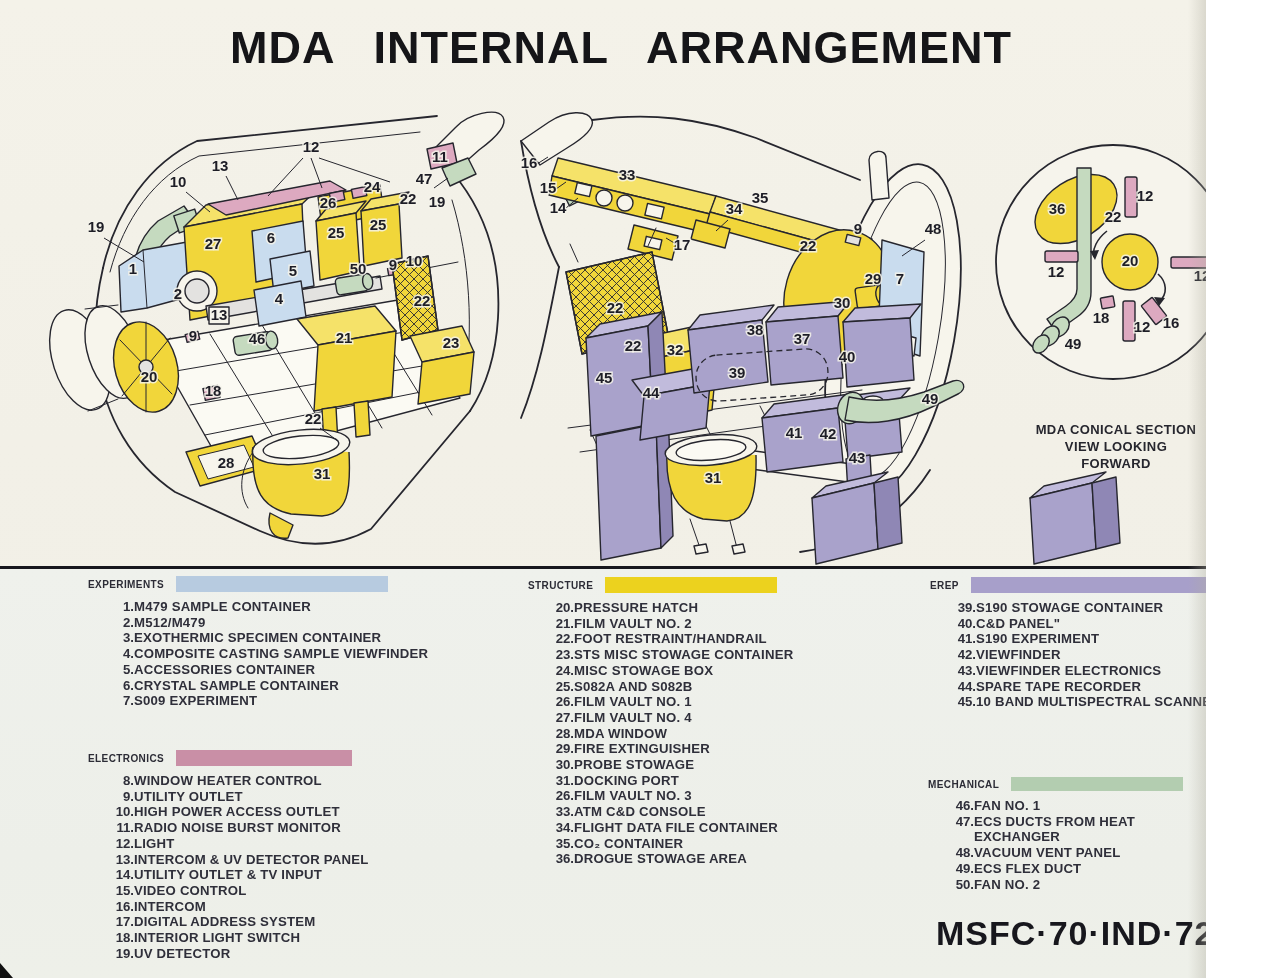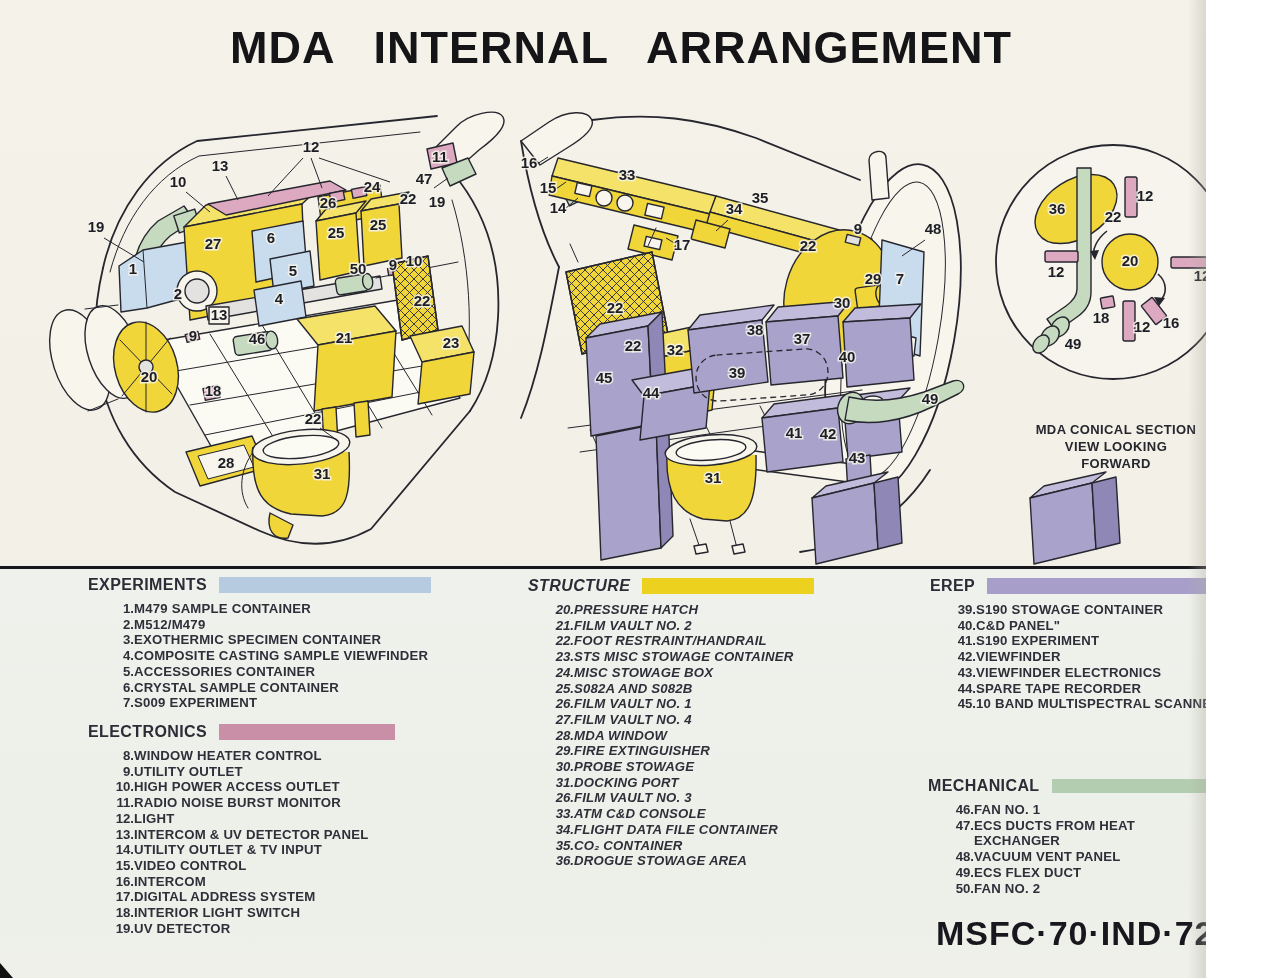--- a/index.html
+++ b/index.html
@@ -16,21 +16,21 @@
   .divider{position:absolute;left:0;right:0;top:566px;height:2.5px;background:#17171d;}
   .art{position:absolute;left:0;top:0;width:1280px;height:567px;}
   .caption{position:absolute;left:1032px;top:421px;width:168px;text-align:center;
         font-size:13px;font-weight:bold;letter-spacing:.4px;line-height:17px;color:#26262e;}
   .footer-code{position:absolute;left:936px;top:914px;font-size:34px;font-weight:bold;
         letter-spacing:1px;color:#17171d;}
   .corner-mark{position:absolute;left:0;bottom:0;width:0;height:0;
         border-left:13px solid #101010;border-top:15px solid transparent;}
   
   .sec{position:absolute;}
-  .sec-head{display:flex;align-items:center;gap:12px;font-size:16px;font-weight:bold;
+  .sec-head{display:flex;align-items:center;gap:12px;font-size:10px;font-weight:bold;
         letter-spacing:.4px;color:#2c2c36;}
   .swatch{display:inline-block;height:16px;flex:none;}
   .items{margin-top:7px;}
   .li{display:flex;line-height:15.7px;font-size:13.2px;font-weight:bold;color:#2f2f3a;}
   .num{width:46px;text-align:right;flex:none;}
   .txt{letter-spacing:.2px;}
   
   .shape{stroke:#26262e;stroke-width:1.4;stroke-linejoin:round;}
   .yellow{fill:#f1d63a;} .yellowLight{fill:#f5e269;}
   .pink{fill:#dda9c0;} .blue{fill:#c9dcee;}
@@ -354,21 +354,21 @@
           <span class="num">6.</span>
           <span class="txt">CRYSTAL SAMPLE CONTAINER</span>
         </div>
         <div class="li">
           <span class="num">7.</span>
           <span class="txt">S009 EXPERIMENT</span>
         </div>
       </div>
   </div>
 
-  <div class="sec" style="left:88px;top:723px;">
+  <div class="sec" style="left:88px;top:750px;">
     <div class="sec-head">
       <span>ELECTRONICS</span>
       <span class="swatch" style="width: 176px; background: rgb(201, 143, 166);"></span>
     </div>
     <div class="items">
         <div class="li">
           <span class="num">8.</span>
           <span class="txt">WINDOW HEATER CONTROL</span>
         </div>
         <div class="li">
@@ -411,21 +411,21 @@
           <span class="num">18.</span>
           <span class="txt">INTERIOR LIGHT SWITCH</span>
         </div>
         <div class="li">
           <span class="num">19.</span>
           <span class="txt">UV DETECTOR</span>
         </div>
       </div>
   </div>
 
-  <div class="sec" style="left:528px;top:577px;font-style:italic;">
+  <div class="sec" style="left:528px;top:577px;">
     <div class="sec-head">
       <span>STRUCTURE</span>
       <span class="swatch" style="width: 172px; background: rgb(236, 210, 30);"></span>
     </div>
     <div class="items">
         <div class="li">
           <span class="num">20.</span>
           <span class="txt">PRESSURE HATCH</span>
         </div>
         <div class="li">

